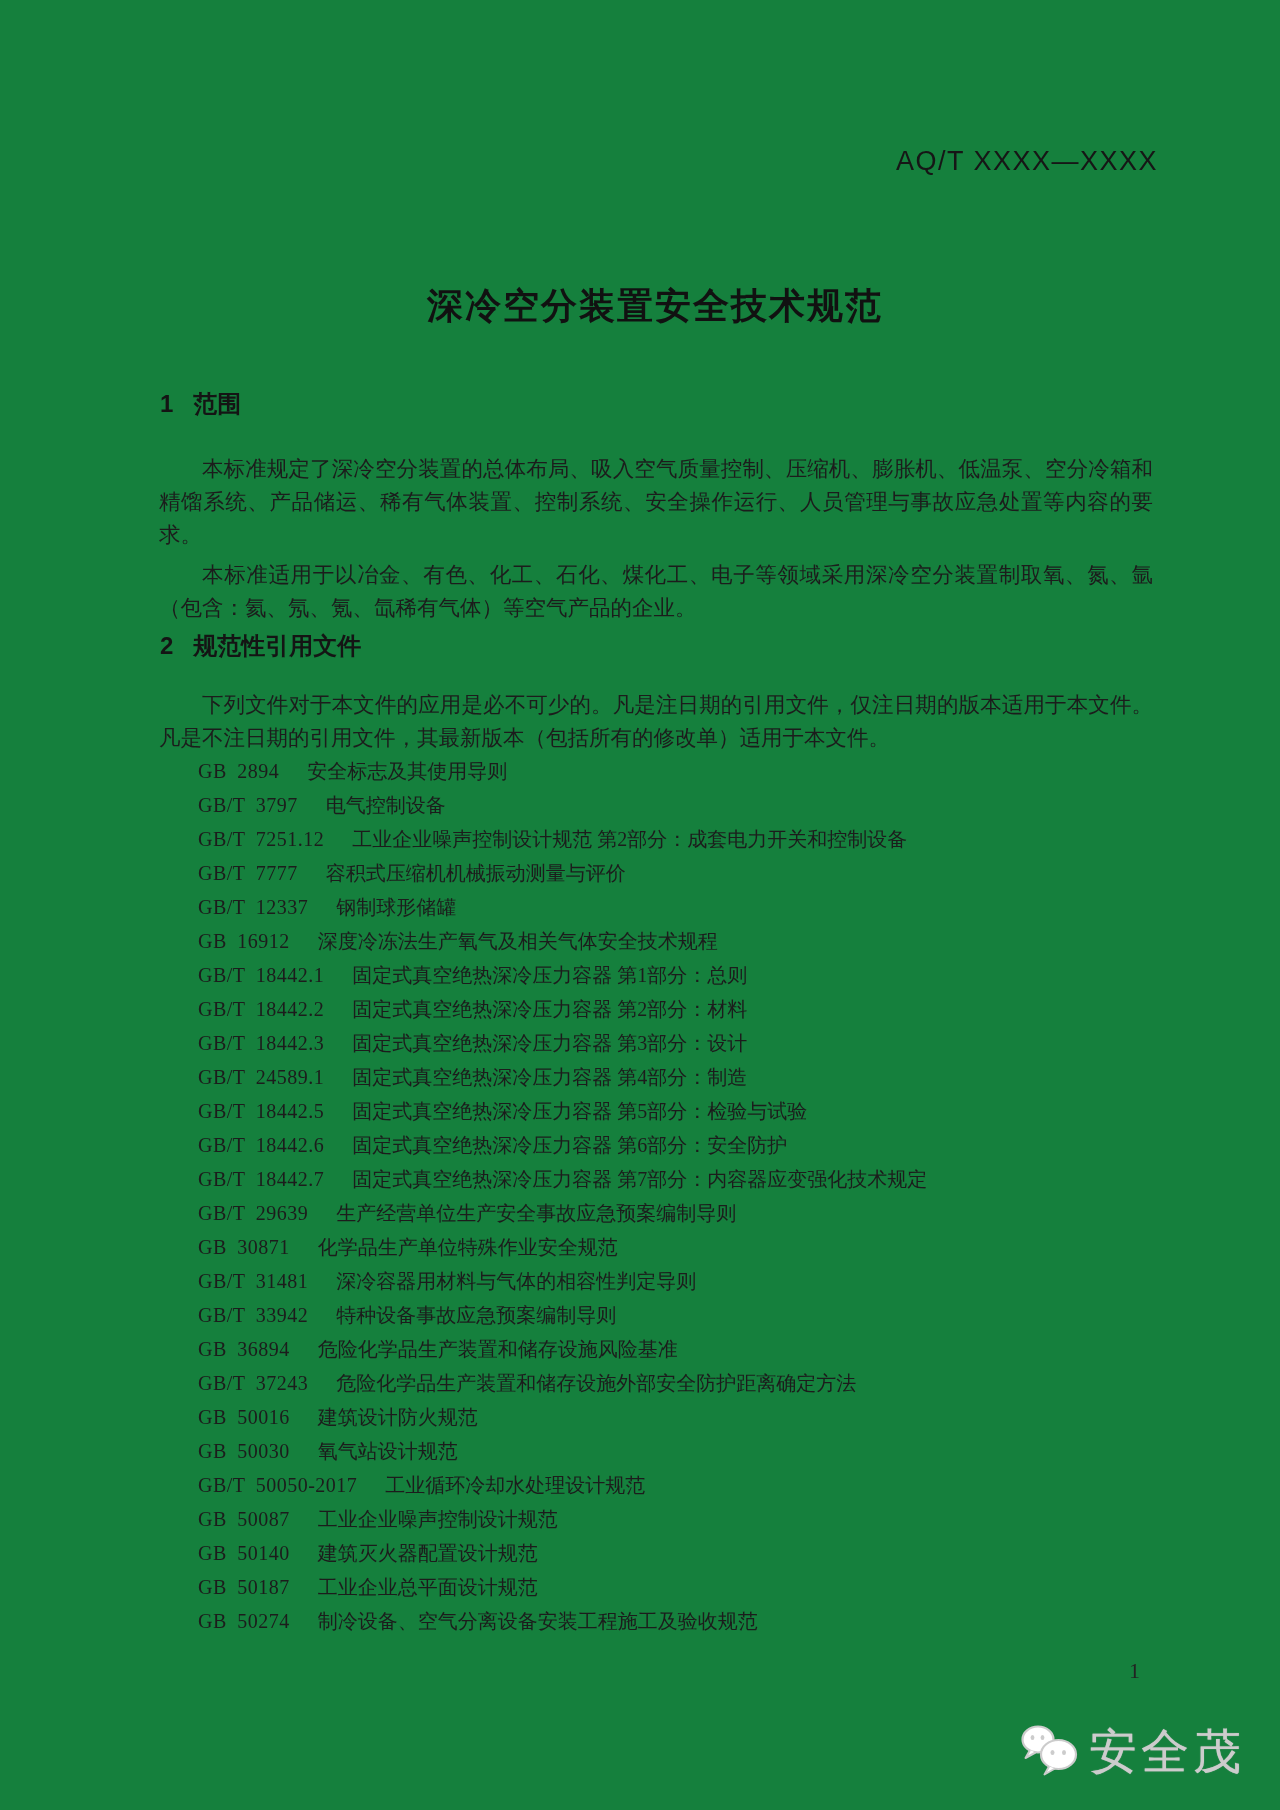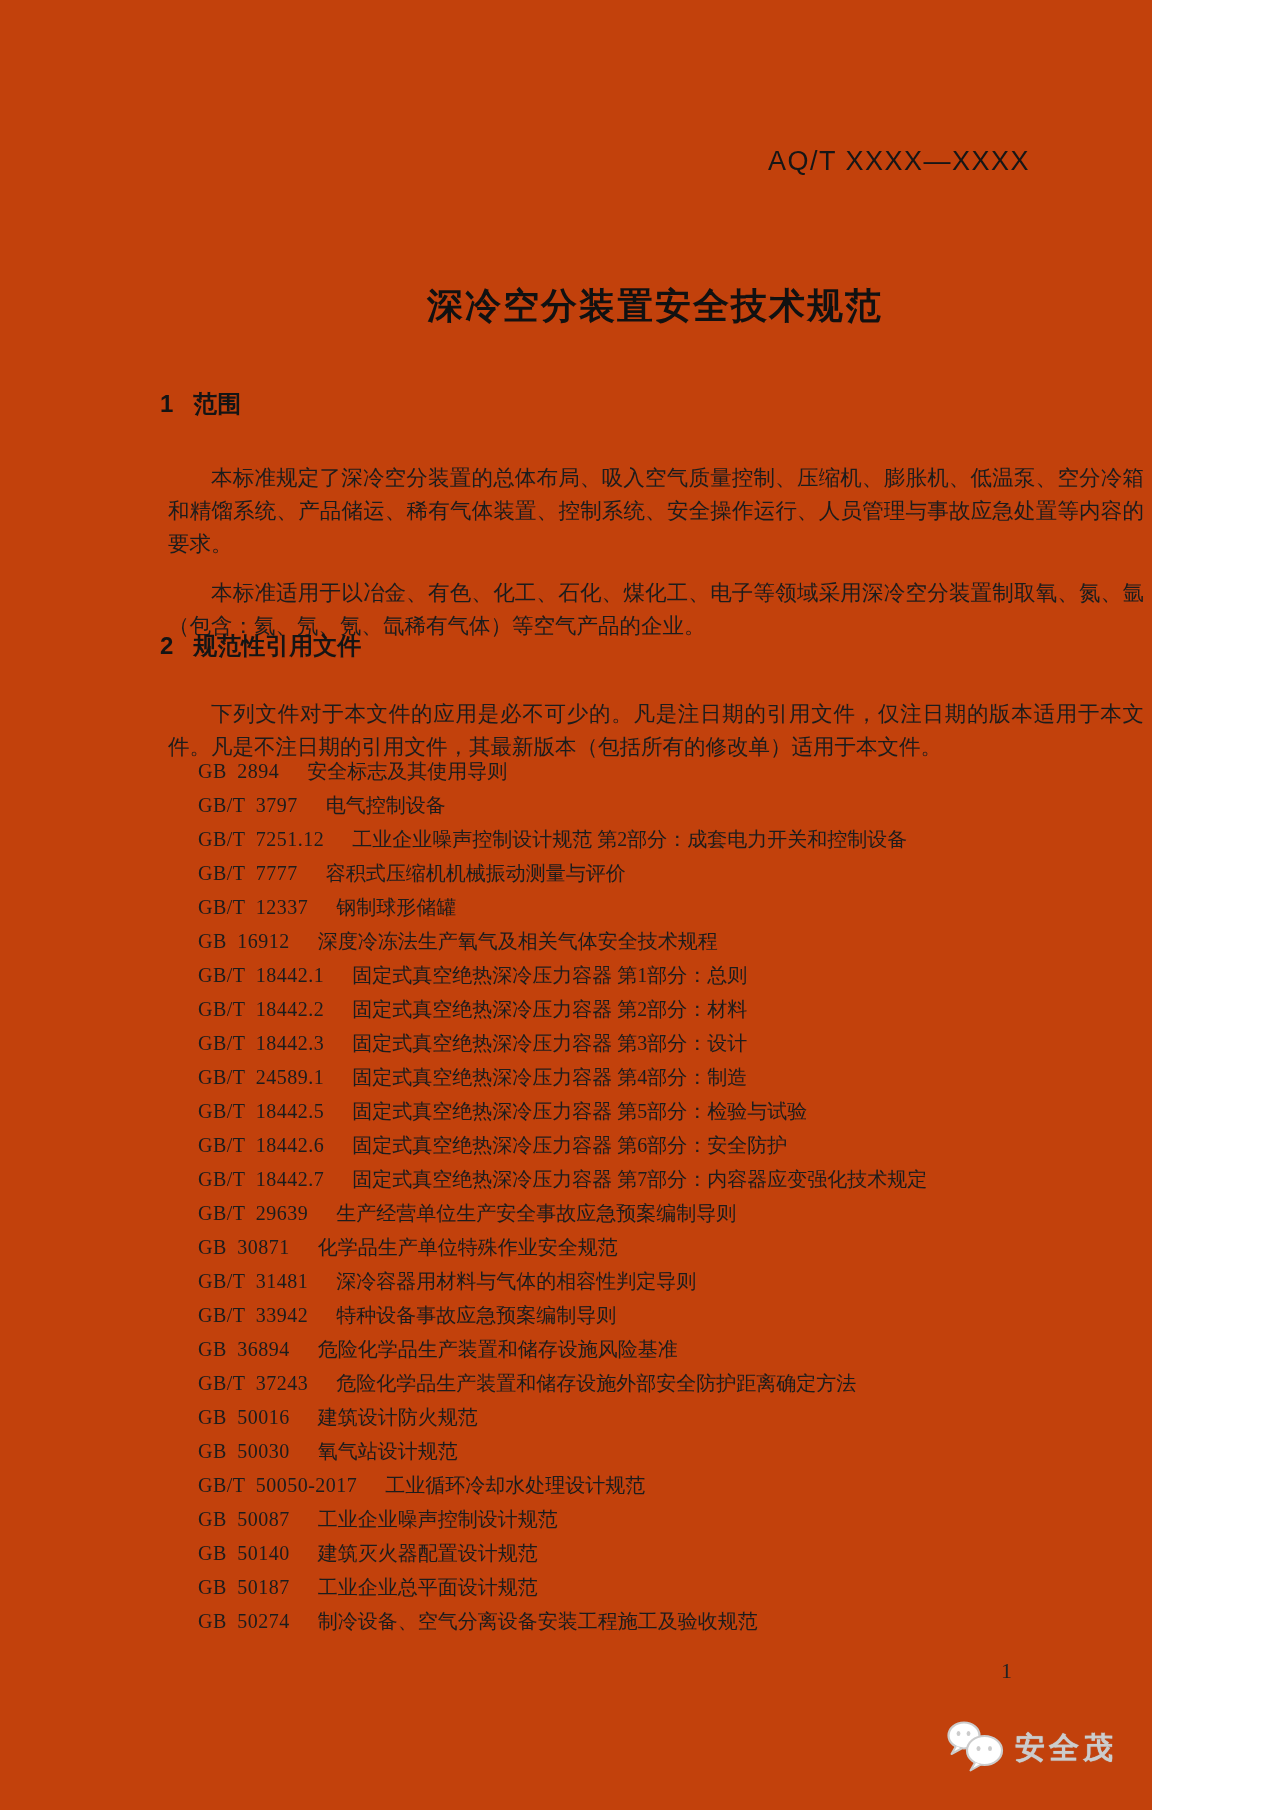--- a/index.html
+++ b/index.html
@@ -1,20 +1,20 @@
 <!DOCTYPE html>
 <html><head>
 <meta charset="utf-8">
 <style>
   html, body { margin: 0; padding: 0; background: #ffffff; }
   .page {
     position: relative;
-    width: 1152px;
+    width: 1280px;
     height: 1810px;
-    background: #c2410c;
+    background: #15803d;
     color: #1c1c1c;
     font-family: "Liberation Serif", "DejaVu Serif", serif;
     overflow: hidden;
   }
   .doc-number {
     position: absolute;
     top: 146px;
     right: 122px;
     font-family: "Liberation Sans", "DejaVu Sans", sans-serif;
     font-size: 27px;
@@ -52,21 +52,21 @@
   .body-block {
     position: absolute;
     left: 152px;
     width: 1008px;
     font-size: 21.5px;
     line-height: 33px;
     text-align: justify;
   }
   #scope-paragraphs { top: 446px; }
   #refs-intro-block { top: 682px; }
-  .body-block p { margin: 16px; text-indent: 2em; font-family: Liberation Serif, serif; }
+  .body-block p { margin: 7px; text-indent: 2em; font-family: Liberation Serif, serif; }
   .refs {
     position: absolute;
     left: 198px;
     top: 754px;
     width: 992px;
   }
   .ref-row {
     height: 34px;
     line-height: 34px;
     font-size: 20px;
@@ -88,22 +88,22 @@
   .watermark {
     position: absolute;
     top: 1720px;
     right: 35px;
     display: flex;
     align-items: center;
     gap: 10px;
   }
   .watermark-text {
     font-family: "Liberation Sans", "DejaVu Sans", sans-serif;
-    font-size: 30px;
-    font-weight: bold;
+    font-size: 48px;
+    font-weight: normal;
     letter-spacing: 4px;
     color: #cccccc;
     text-shadow: 0 0 1px #b5b5b5;
     white-space: nowrap;
   }
 </style>
 </head>
 <body>
 
 <div class="page">

